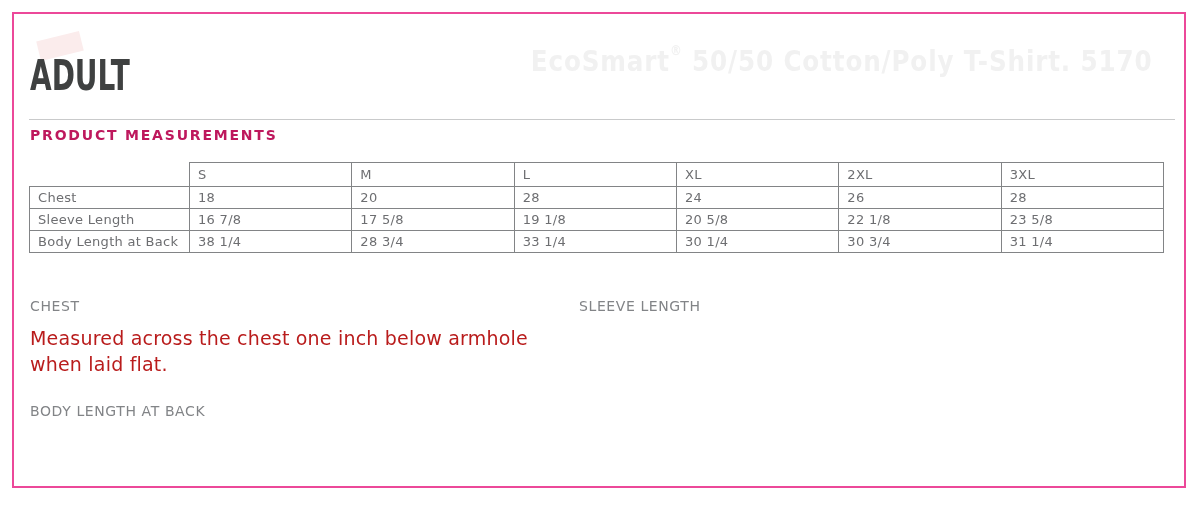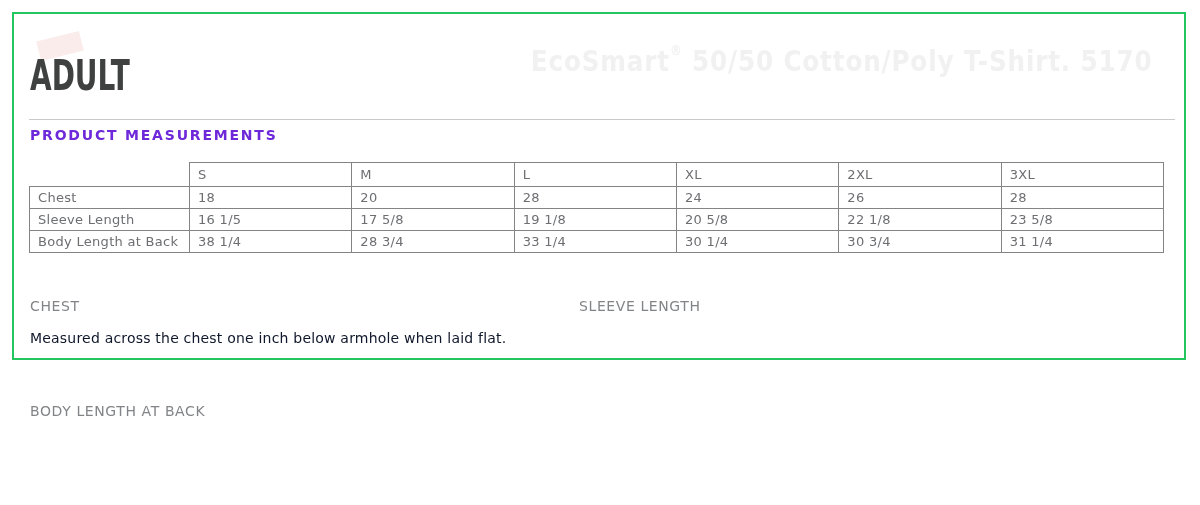--- a/index.html
+++ b/index.html
@@ -10,22 +10,22 @@
     height: 505px;
     background: #ffffff;
     font-family: "DejaVu Sans", "Liberation Sans", sans-serif;
     overflow: hidden;
   }
   .panel {
     position: absolute;
     left: 12px;
     top: 12px;
     width: 1174px;
-    height: 348px;
-    border: 2px solid #22c55e;
+    height: 476px;
+    border: 2px solid #ec4899;
     background: #ffffff;
   }
   .logo-watermark {
     position: absolute;
     left: 24px;
     top: 22px;
     width: 44px;
     height: 20px;
     background: #fbecec;
     transform: rotate(-14deg);
@@ -69,21 +69,21 @@
     height: 1px;
     background: #c9cacb;
   }
   .section-title {
     position: absolute;
     left: 16px;
     top: 113px;
     margin: 0;
     font-size: 14px;
     font-weight: bold;
-    color: #6d28d9;
+    color: #be185d;
     letter-spacing: 1.8px;
   }
   .meas-table {
     position: absolute;
     left: 15px;
     top: 148px;
     width: 1135px;
     border-collapse: collapse;
     table-layout: fixed;
     font-size: 13px;
@@ -104,22 +104,22 @@
   .def-chest  { left: 16px;  top: 284px; width: 525px; }
   .def-sleeve { left: 565px; top: 284px; width: 516px; }
   .def-body   { left: 16px;  top: 389px; width: 525px; }
   .def-title {
     font-size: 14px;
     color: #828487;
     letter-spacing: 0.6px;
   }
   .def-text {
     margin: 11px 0 0 0;
-    font-size: 14px;
-    color: #0f172a;
+    font-size: 19px;
+    color: #b91c1c;
     letter-spacing: 0.2px;
     line-height: 26px;
   }
 </style>
 </head>
 <body>
 
 <div class="stage">
   <div class="panel">
 
@@ -152,21 +152,21 @@
             <th>Chest</th>
             <td>18</td>
             <td>20</td>
             <td>28</td>
             <td>24</td>
             <td>26</td>
             <td>28</td>
           </tr>
           <tr>
             <th>Sleeve Length</th>
-            <td>16 1/5</td>
+            <td>16 7/8</td>
             <td>17 5/8</td>
             <td>19 1/8</td>
             <td>20 5/8</td>
             <td>22 1/8</td>
             <td>23 5/8</td>
           </tr>
           <tr>
             <th>Body Length at Back</th>
             <td>38 1/4</td>
             <td>28 3/4</td>

